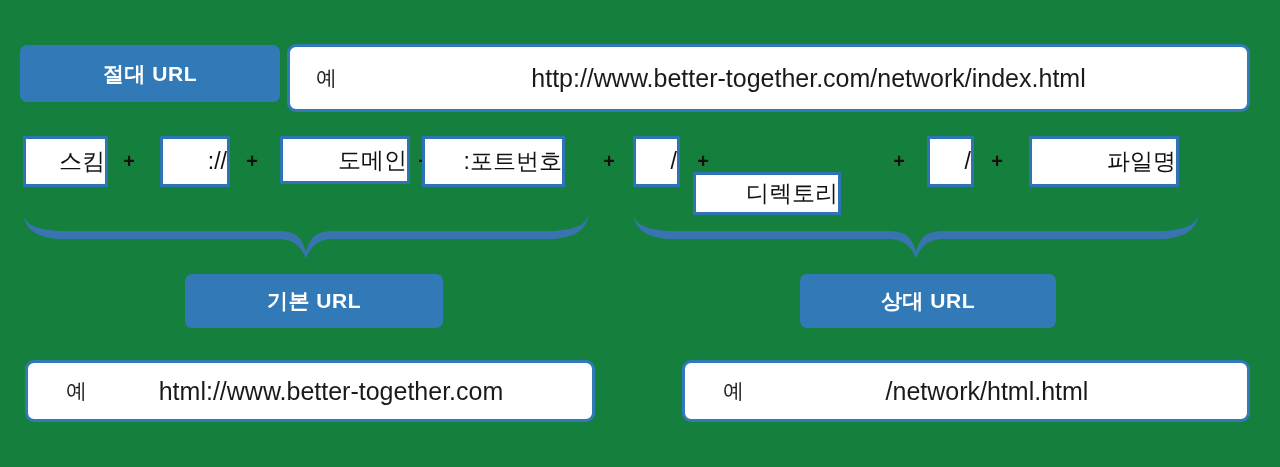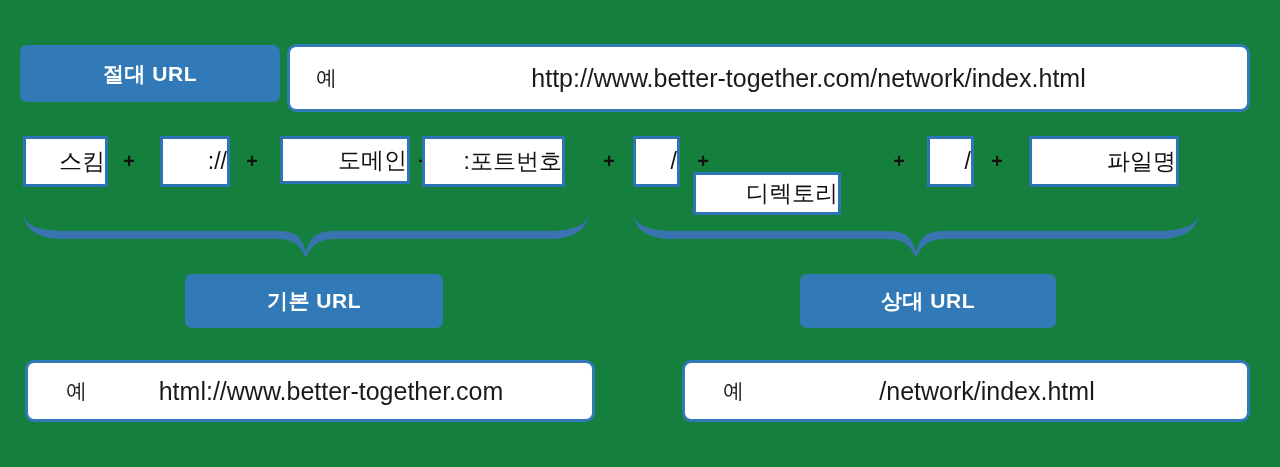--- a/index.html
+++ b/index.html
@@ -207,16 +207,16 @@
     <span>기본 URL</span>
   </div>
 
   <div class="example-box" style="left:25px; top:360px; width:570px; height:62px; padding:0 38px;">
     <span class="example-label" style="width:42px;">예</span>
     <span class="example-value">html://www.better-together.com</span>
   </div>
 
   <div class="example-box" style="left:682px; top:360px; width:568px; height:62px; padding:0 38px;">
     <span class="example-label" style="width:42px;">예</span>
-    <span class="example-value">/network/index.html</span>
+    <span class="example-value">/network/html.html</span>
   </div>
 
 </div>
 
 </body></html>

